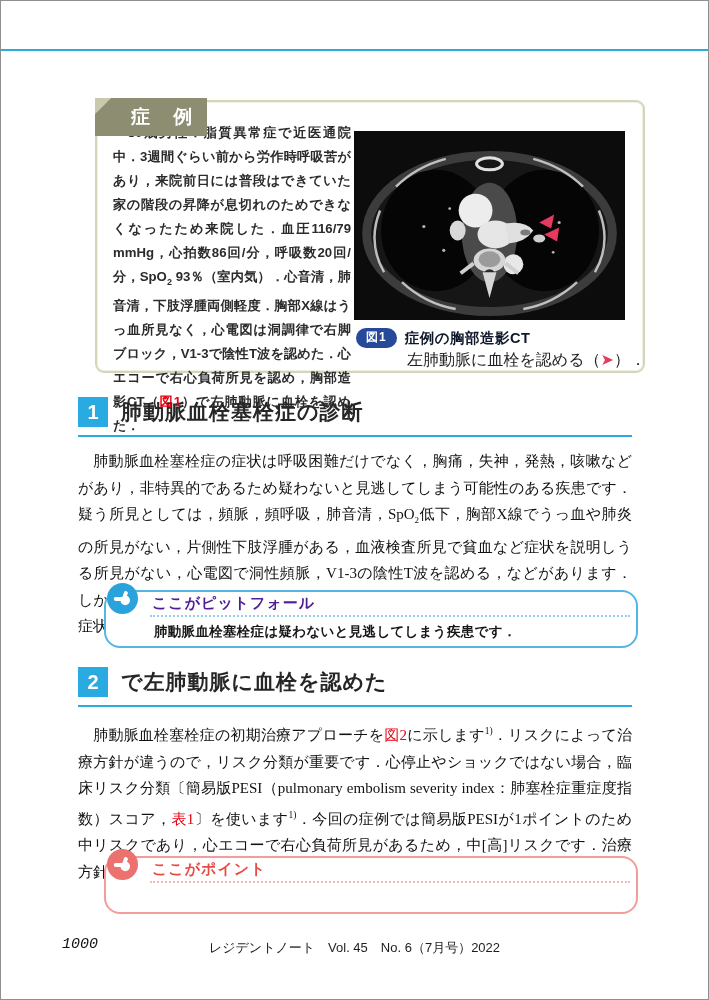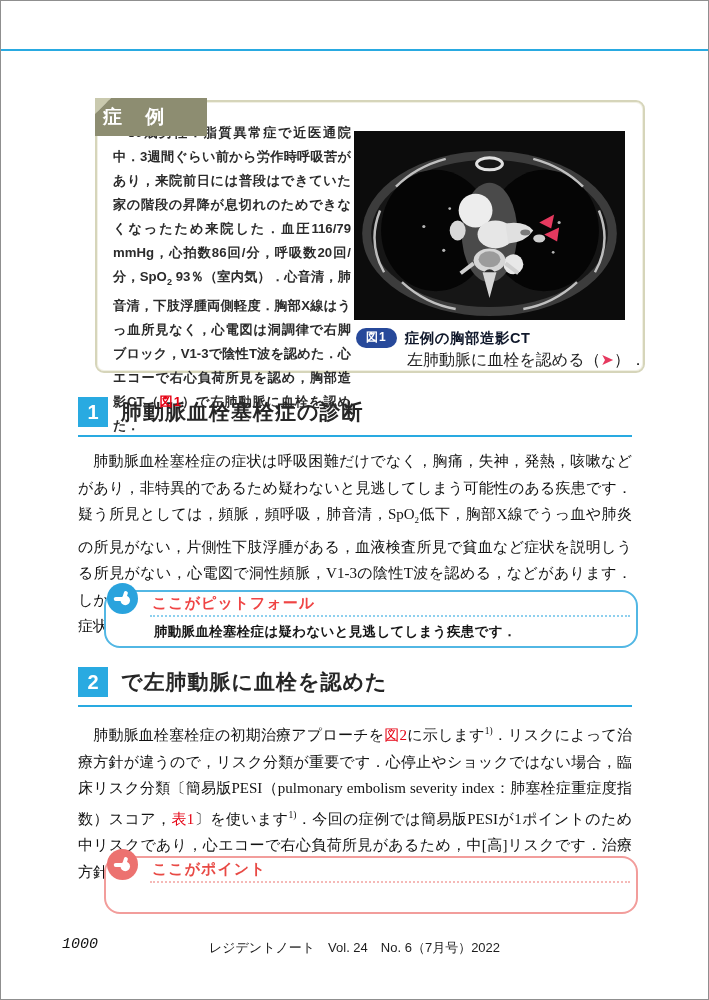--- a/index.html
+++ b/index.html
@@ -13,21 +13,21 @@
 
   
   .case-box{position:absolute;left:95px;top:100px;width:546px;height:269px;
     border:2px solid #d6d5ba;border-radius:9px;background:#fff;
     box-shadow:0 0 0 1px #f1f0e4 inset;}
   .case-fold{position:absolute;left:95px;top:98px;width:0;height:0;
     border-top:16px solid #c9c9ae;border-right:16px solid transparent;z-index:2;}
   .case-tab{position:absolute;left:95px;top:98px;width:112px;height:38px;background:#8d8d71;
     clip-path:polygon(16px 0,100% 0,100% 100%,0 100%,0 16px);z-index:3;
     color:#fff;font-size:19px;font-weight:bold;letter-spacing:9px;
-    line-height:38px;padding-left:8px;box-sizing:border-box;}
+    line-height:38px;padding-left:36px;box-sizing:border-box;}
   .case-text{position:absolute;left:113px;top:121px;width:238px;
     font-size:13.2px;line-height:24px;font-weight:600;color:#2b2b2b;
     text-align:justify;z-index:1;}
   .ref-red{color:#e50012;}
   sub.small{font-size:9px;}
   sup.small{font-size:9.5px;}
 
   .ct-wrap{position:absolute;left:354px;top:131px;width:271px;height:189px;background:#0c0c0c;}
   .ct-wrap svg{display:block;width:100%;height:100%;}
 
@@ -50,21 +50,21 @@
 
   
   .callout{position:absolute;left:104px;width:534px;height:58px;border-radius:16px;background:#fff;box-sizing:border-box;}
   .callout.blue{border:2px solid #52b7e4;}
   .callout.red{border:2px solid #f29d9b;}
   .callout-icon{position:absolute;left:1px;top:-9px;width:31px;height:31px;border-radius:50%;
     display:flex;align-items:center;justify-content:center;}
   .callout.blue .callout-icon{background:#2aa3dd;}
   .callout.red .callout-icon{background:#ec7270;}
   .callout-title{position:absolute;left:46px;top:2px;font-size:15px;font-weight:bold;letter-spacing:1px;}
-  .callout.blue .callout-title{color:#ef4444;font-family:Liberation Serif, serif;}
+  .callout.blue .callout-title{color:#4c1d95;font-family:Liberation Serif, serif;}
   .callout.red .callout-title{color:#e84a45;}
   .callout-dots{position:absolute;left:44px;right:6px;top:23px;}
   .callout.blue .callout-dots{border-bottom:2px dotted #8ed0ee;}
   .callout.red .callout-dots{border-bottom:2px dotted #f5b9b7;}
   .callout-body{position:absolute;left:48px;top:31px;font-size:13.5px;font-weight:bold;color:#161616;letter-spacing:0.3px;}
 
   
   .page-num{position:absolute;left:62px;top:936px;font-family:Liberation Mono, monospace;
     font-style:italic;font-size:15px;color:#111;}
   .journal-line{position:absolute;left:0;right:0;top:939px;text-align:center;font-size:13px;color:#1d1d1d;}
@@ -178,13 +178,13 @@
         <circle cx="15.5" cy="14.5" r="6"></circle>
         <rect x="13" y="2.5" width="5" height="10" rx="2.4" transform="rotate(18 15.5 7.5)"></rect>
       </g>
     </svg>
   </div>
   <div class="callout-title">ここがポイント</div>
   <div class="callout-dots"></div>
 </div>
 
 <div class="page-num">1000</div>
-<div class="journal-line">レジデントノート　Vol. 24　No. 6（7月号）2022</div>
+<div class="journal-line">レジデントノート　Vol. 45　No. 6（7月号）2022</div>
 
 </body></html>

